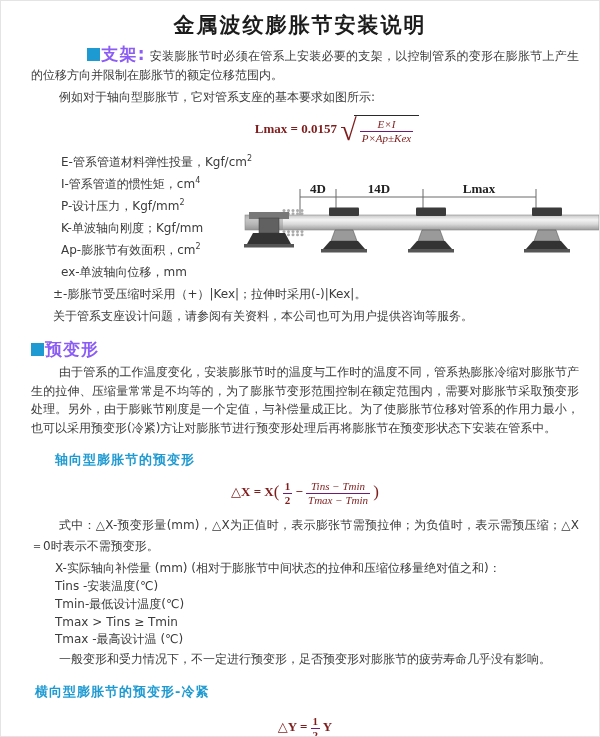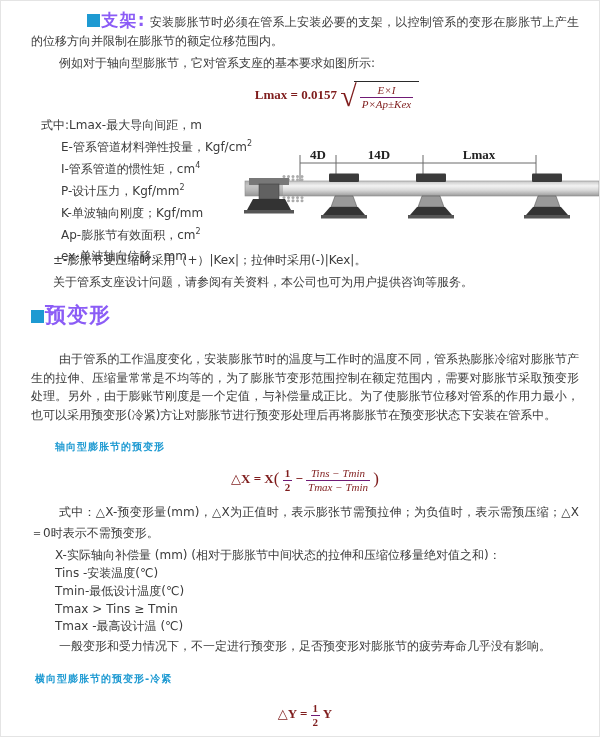--- a/index.html
+++ b/index.html
@@ -33,58 +33,58 @@
   .frac .num{padding:0 2px;}
   .it{font-style:italic;font-weight:400;}
   .params-wrap{position:relative;margin-top:5px;height:134px;}
   .params p{margin:0;line-height:18.9px;}
   .p-shizhong{padding-left:10px;}
   .p-item{padding-left:30px;}
   sup{font-size:8px;}
   .diagram{position:absolute;left:212px;top:32px;}
   .p-pm,.p-note1{margin:0;padding-left:22px;line-height:21.5px;}
   .sec-head2{margin:13px 0 0 0;}
-  .sec-head2 .sec-label{font-size:21px;}
-  .p-predeform{margin:22px 0 0;text-indent:28px;text-align:justify;line-height:18.6px;}
-  .h-sub{color:#1E9AD2;font-weight:700;font-size:10px;letter-spacing:1px;margin:13px 0 0 24px;}
+  .sec-head2 .sec-label{font-size:17px;}
+  .p-predeform{margin:2px 0 0;text-indent:28px;text-align:justify;line-height:18.6px;}
+  .h-sub{color:#1E9AD2;font-weight:700;font-size:13px;letter-spacing:1px;margin:13px 0 0 24px;}
   .h-sub2{margin-left:4px;}
   .f-ax{margin:11px 0 2px;font-weight:700;font-size:13px;}
   .paren{font-size:17px;font-weight:400;vertical-align:-1px;}
   .p-explain{margin:8px 0 0;text-indent:28px;text-align:justify;line-height:20.5px;}
   .p-x{margin:3px 0 0;padding-left:24px;}
   .t-line{margin:0;padding-left:24px;line-height:17.6px;}
   .p-note2{margin:1px 0 0;text-indent:28px;}
   .f-lat{margin:14px 0 0;font-weight:700;font-size:13px;}
   .dim-label{font-family:"Liberation Serif","DejaVu Serif",serif;font-weight:700;
              font-size:13px;fill:#222;}
 </style>
 </head>
 <body>
 
 <div class="page">
+  <h1 class="title">金属波纹膨胀节安装说明</h1>
 
   <div class="content">
 
     <p class="p-support"><span class="sq"></span><span class="sec-label">支架:</span>&nbsp;<span>安装膨胀节时必须在管系上安装必要的支架，以控制管系的变形在膨胀节上产生的位移方向并限制在膨胀节的额定位移范围内。</span></p>
     <p class="p-example">例如对于轴向型膨胀节，它对管系支座的基本要求如图所示:</p>
 
     <div class="formula f-lmax">
       <span>Lmax = 0.0157</span>
       <span class="sqrt">
           <span class="rad">√</span>
           <span class="rc"><span class="frac">
               <span class="num it">E×I</span>
               <span class="den it">P×Ap±Kex</span>
             </span></span>
         </span>
     </div>
 
     <div class="params-wrap">
       <div class="params">
-        <p class="p-shizhong">式中:Lmax-最大导向间距，m</p>
         <p class="p-item"><span>E-管系管道材料弹性投量，Kgf/cm</span><sup>2</sup></p>
         <p class="p-item"><span>I-管系管道的惯性矩，cm</span><sup>4</sup></p>
         <p class="p-item"><span>P-设计压力，Kgf/mm</span><sup>2</sup></p>
         <p class="p-item"><span>K-单波轴向刚度；Kgf/mm</span><sup></sup></p>
         <p class="p-item"><span>Ap-膨胀节有效面积，cm</span><sup>2</sup></p>
         <p class="p-item"><span>ex-单波轴向位移，mm</span><sup></sup></p>
       </div>
 
       <svg class="diagram" width="358" height="100" viewBox="0 0 358 100">
         <defs>

